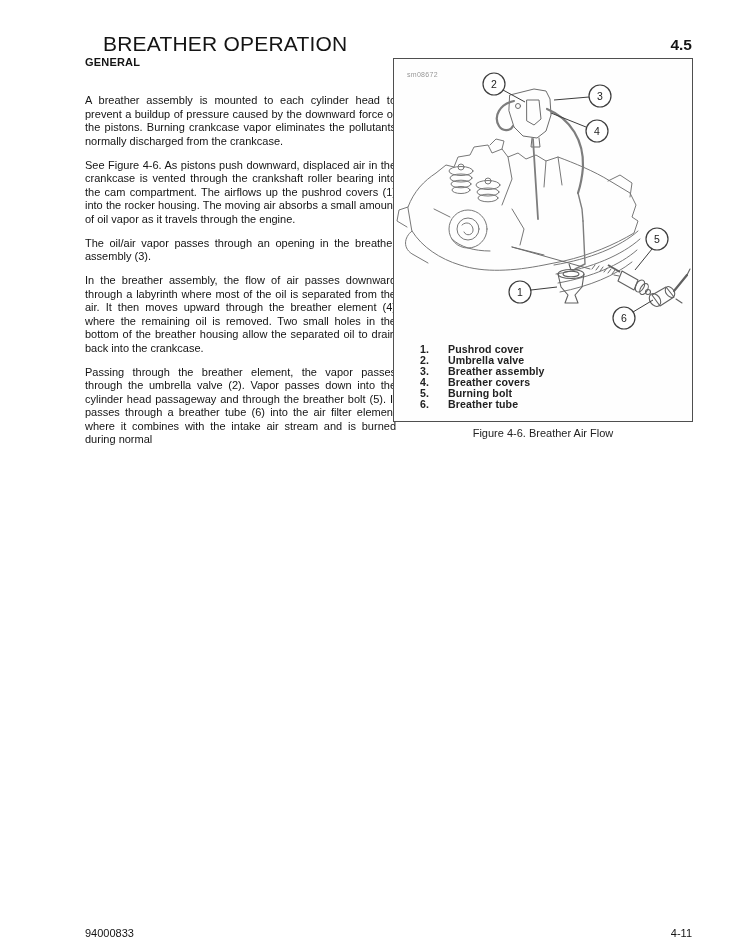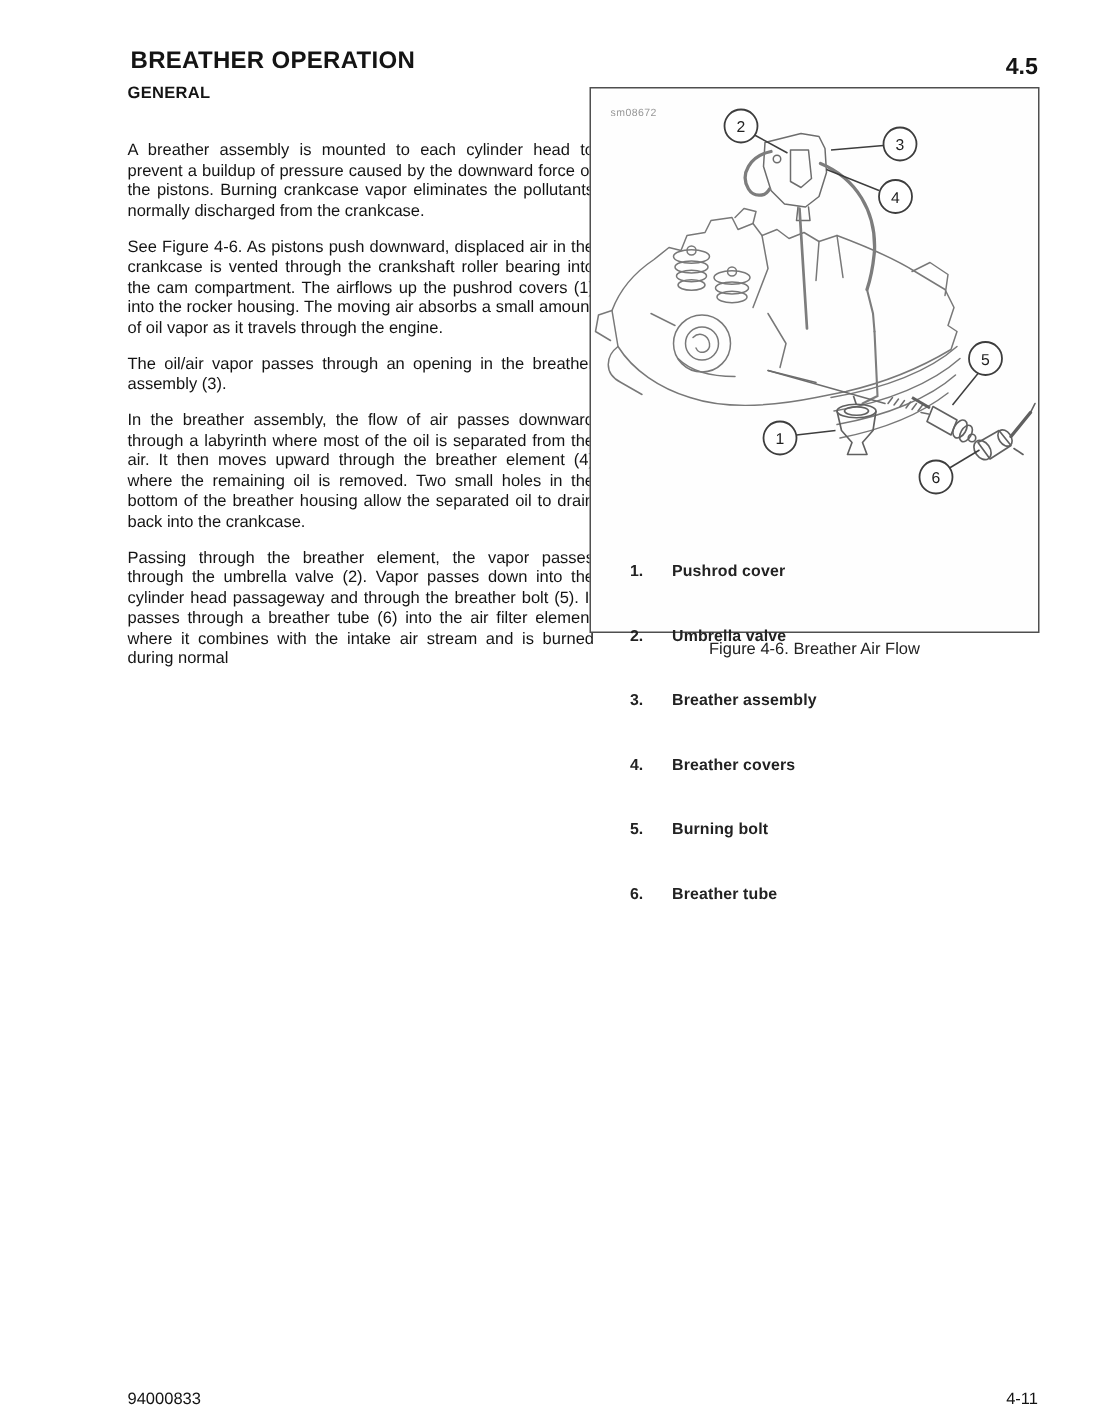--- a/index.html
+++ b/index.html
@@ -4,22 +4,22 @@
 <style>
   * { margin:0; padding:0; box-sizing:border-box; }
   html,body { width:735px; height:951px; }
   body {
     position:relative; width:735px; height:951px;
     background:#ffffff; color:#141414;
     font-family:"Liberation Sans","DejaVu Sans",sans-serif;
     overflow:hidden;
   }
   .page-title {
-    position:absolute; left:87px; top:32px;
-    font-size:16px; font-weight:bold; letter-spacing:.2px;
+    position:absolute; left:103px; top:32px;
+    font-size:21px; font-weight:normal; letter-spacing:.2px;
   }
   .chapter-num {
     position:absolute; right:43px; top:36px;
     font-size:15.5px; font-weight:bold;
   }
   .section-heading {
     position:absolute; left:85px; top:56px;
     font-size:11px; font-weight:bold;
     letter-spacing:.2px;
   }
@@ -42,21 +42,21 @@
   .legend {
     position:absolute; left:0; top:285px; width:100%;
   }
   .legend-row {
     display:flex; align-items:baseline;
     padding-left:26px;
     font-size:10.6px; font-weight:bold; line-height:10.9px;
     color:#222;
   }
   .legend-num { width:28px; flex:0 0 28px; }
-  .legend-label { flex:1; letter-spacing:.1px;margin-top:32px; }
+  .legend-label { flex:1; letter-spacing:.1px; }
   .fig-caption {
     margin-top:5px; text-align:center;
     font-size:11px; font-weight:normal; color:#222;
   }
   .footer-left {
     position:absolute; left:85px; top:927px; font-size:11px;
   }
   .footer-right {
     position:absolute; right:43px; top:927px; font-size:11px;text-align:right;
   }

